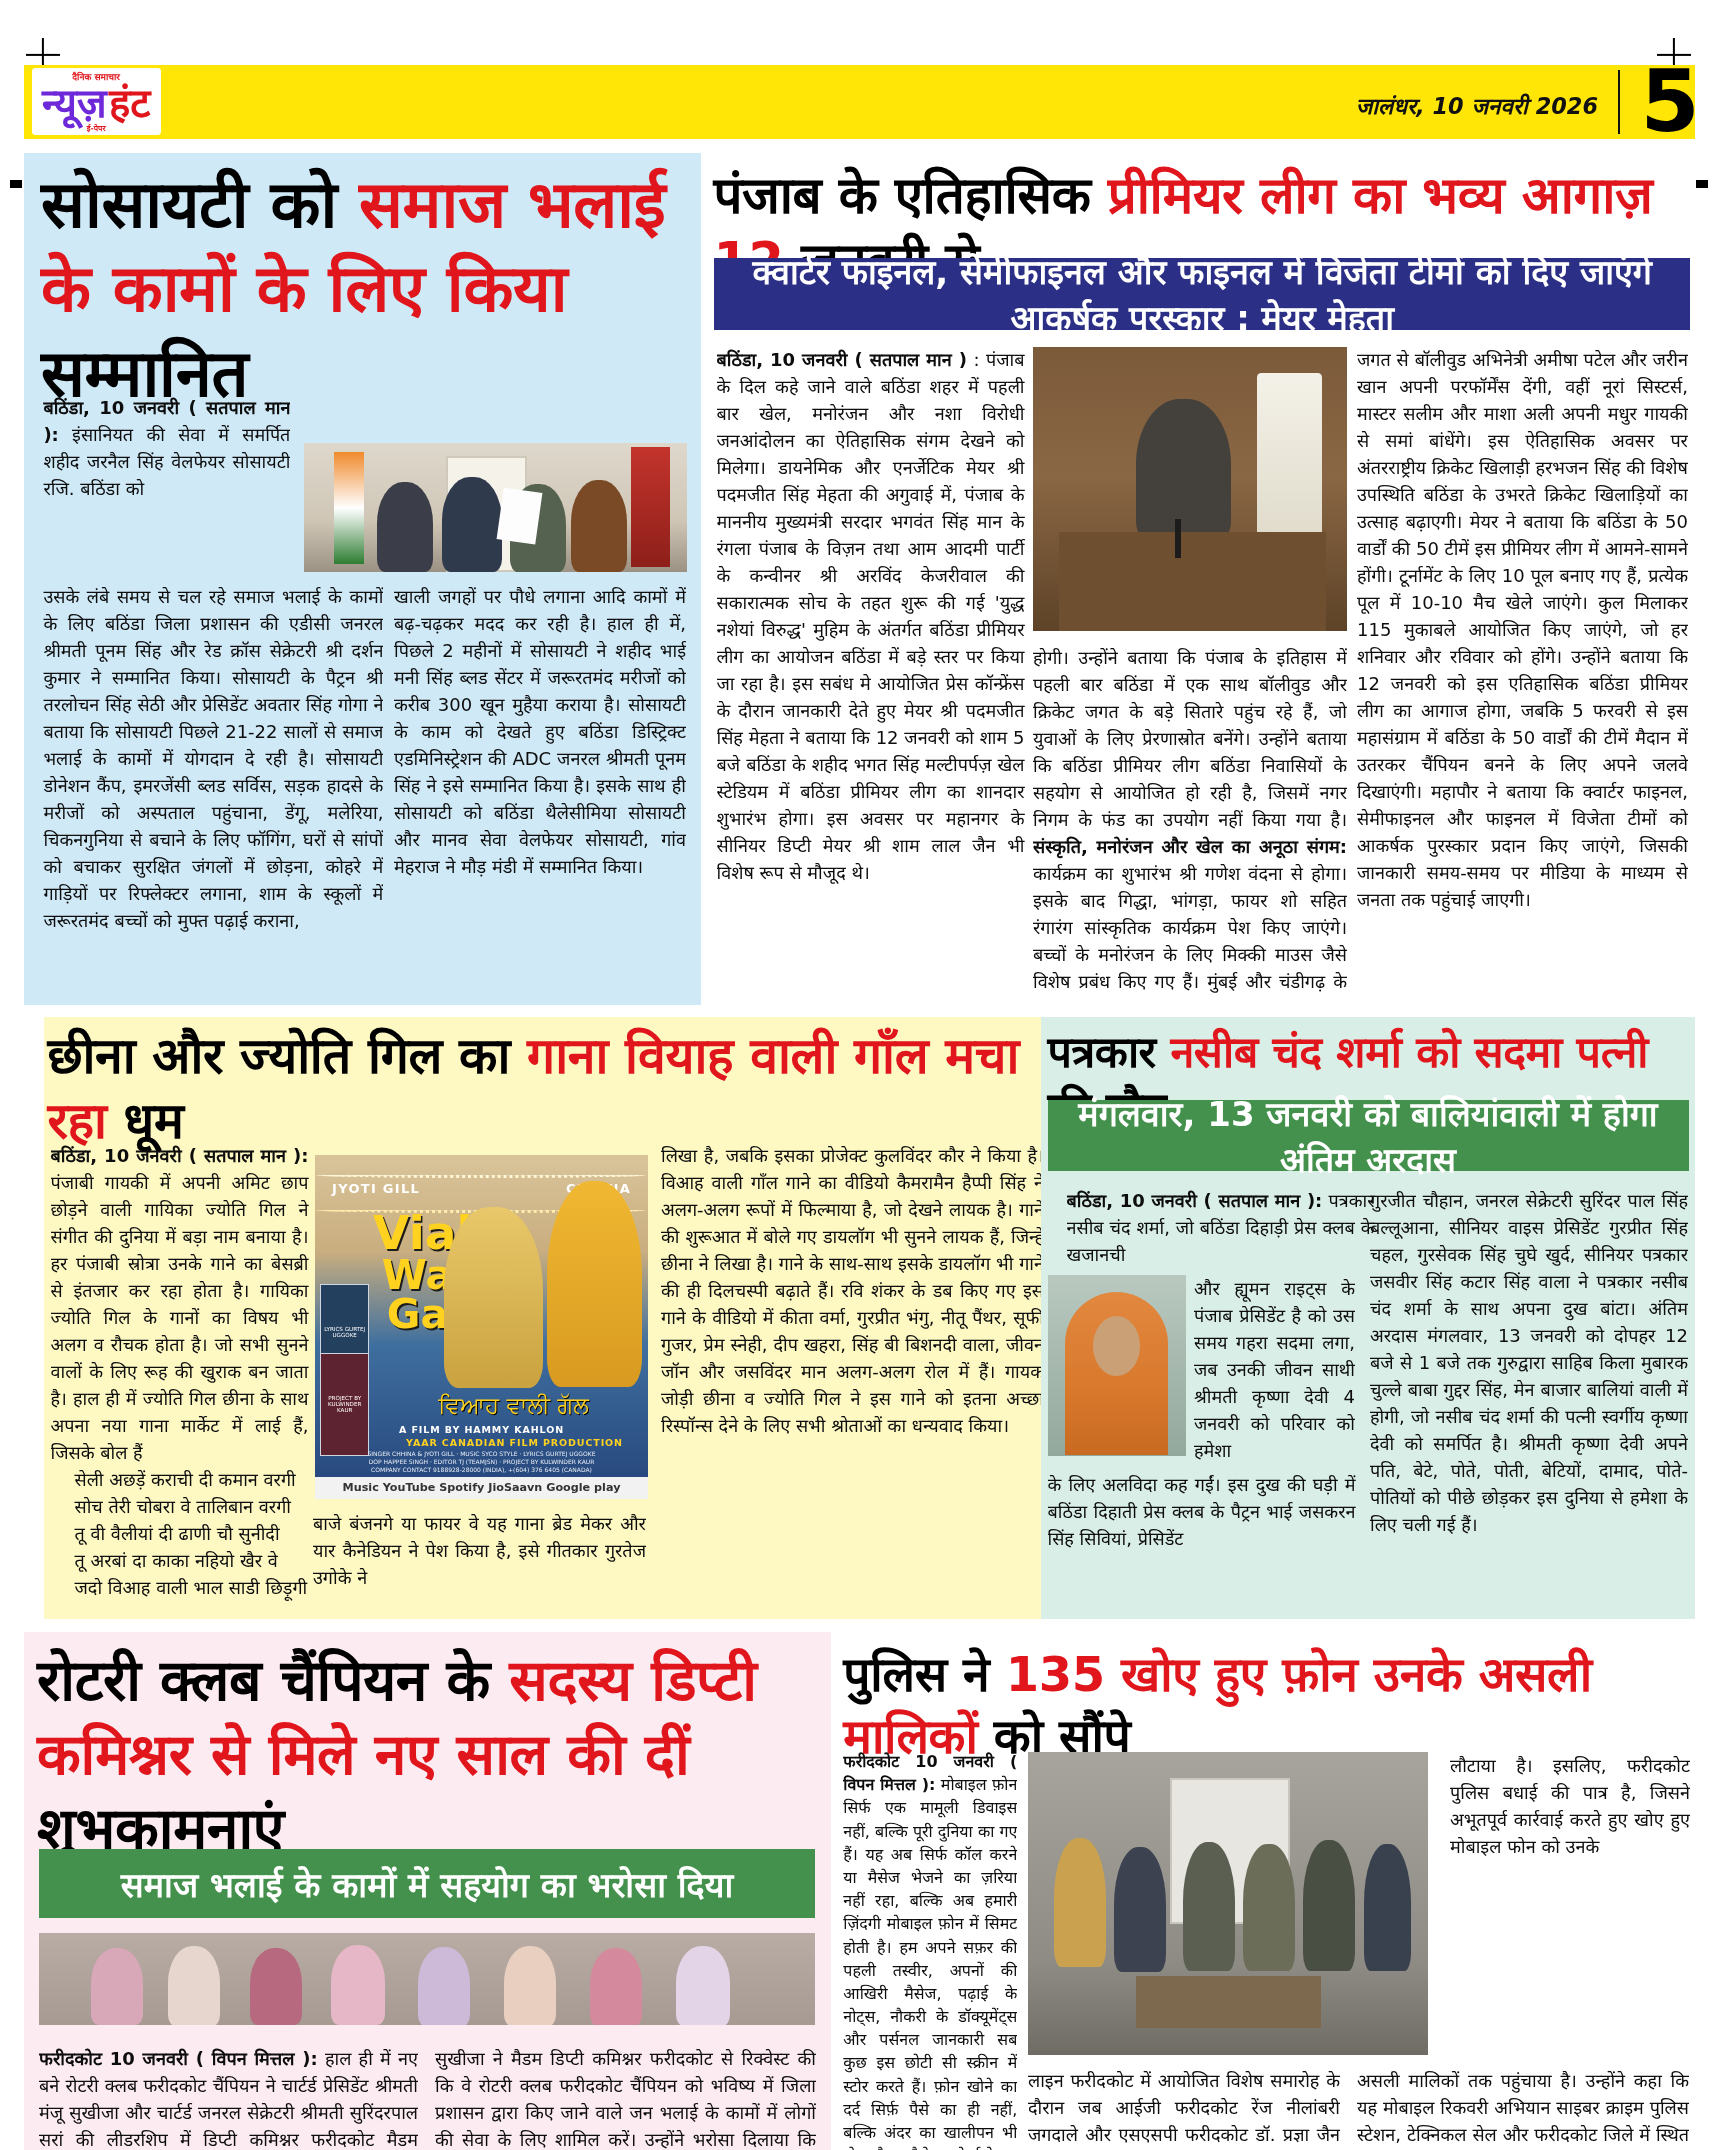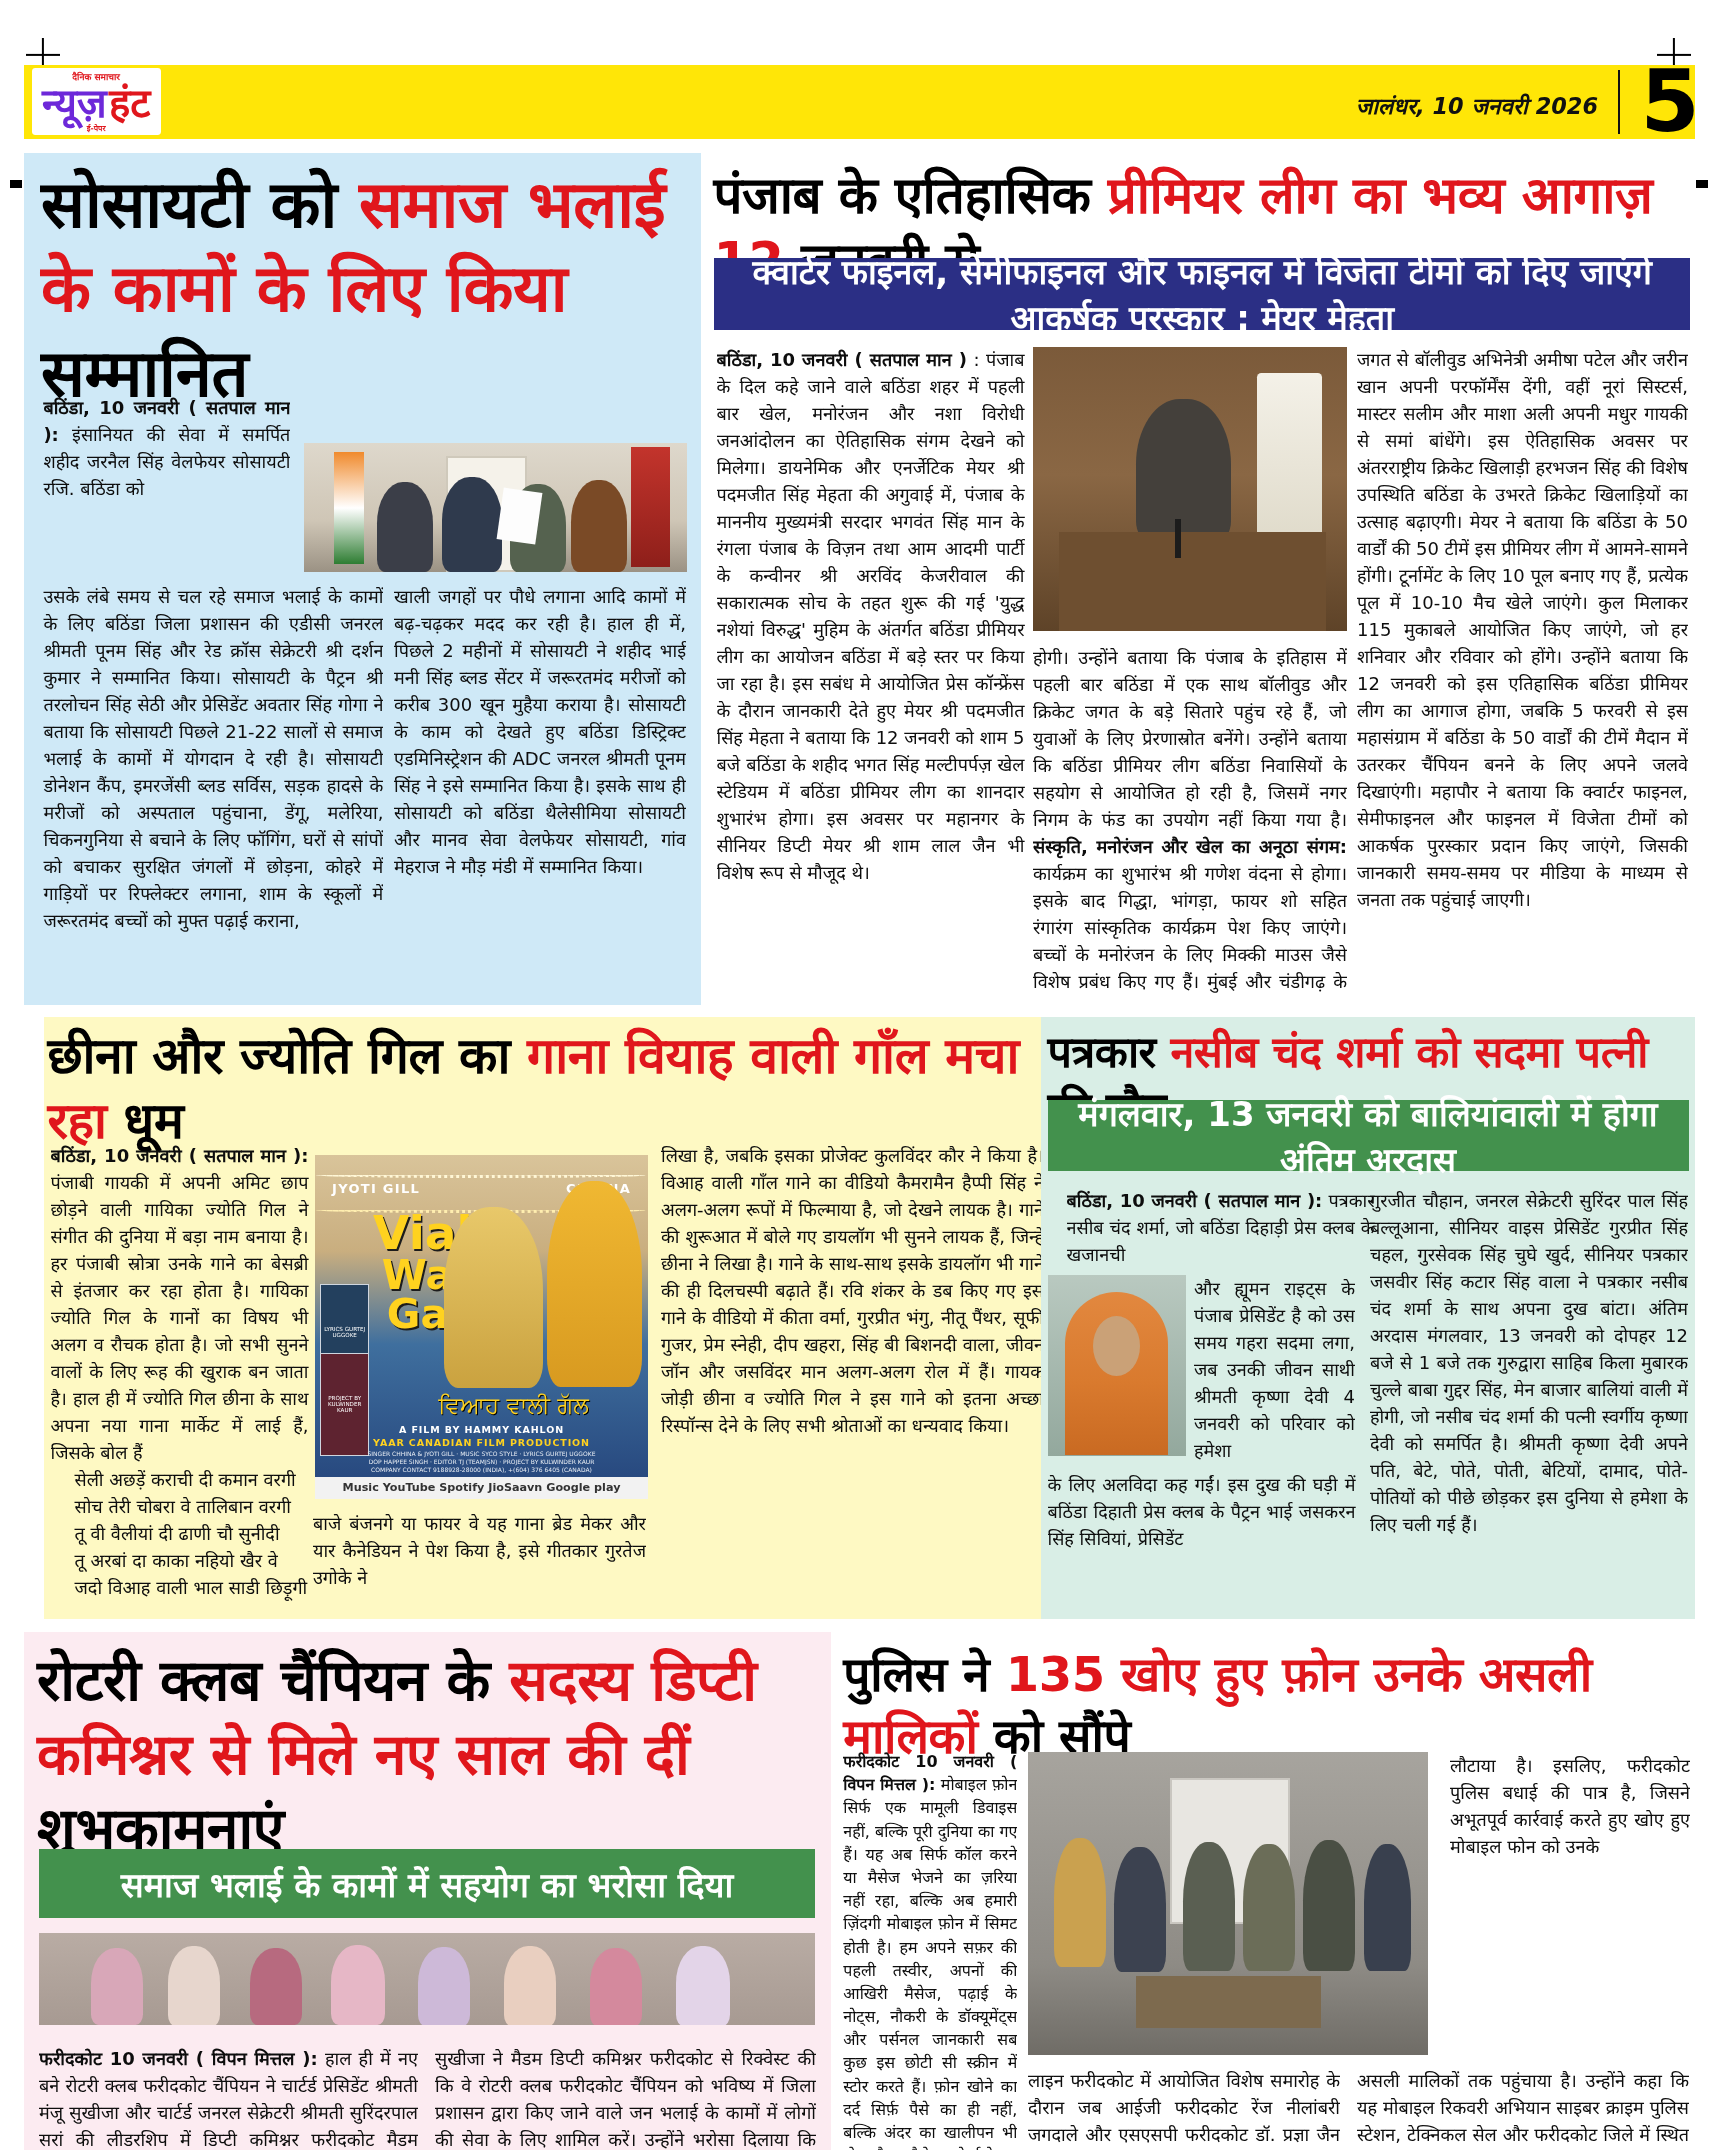--- a/index.html
+++ b/index.html
@@ -116,21 +116,21 @@
       <div class="abs" style="left:26px;top:56px;width:181px;text-align:center;line-height:.95;">
         <div style="font-size:47px;font-weight:900;color:#ffd21f;text-shadow:1.7px 1.7px 0 #1c1c1c;">Viah</div>
         <div style="font-size:41px;font-weight:900;color:#ffd21f;text-shadow:1.7px 1.7px 0 #1c1c1c;">Wali Gall</div>
       </div>
       <div class="fig" style="left:129px;top:52px;width:99px;height:181px;background:linear-gradient(180deg,#e8c86a,#caa23f);"></div>
       <div class="fig" style="left:232px;top:26px;width:95px;height:206px;background:linear-gradient(180deg,#f0b832,#d89a20);"></div>
       <div class="abs" style="left:5.2px;top:129px;width:47px;height:60px;background:#23405e;border:1.3px solid #cfd6df;text-align:center;color:#fff;font-size:5.6px;padding-top:41px;">LYRICS GURTEJ UGGOKE</div>
       <div class="abs" style="left:5.2px;top:198px;width:47px;height:60px;background:#5e2330;border:1.3px solid #cfd6df;text-align:center;color:#fff;font-size:5.6px;padding-top:41px;">PROJECT BY KULWINDER KAUR</div>
       <div class="abs" style="left:0;top:237px;width:397px;text-align:center;font-size:23px;font-weight:400;color:#ffd21f;text-shadow:0.9px 0.9px 0 #000;">ਵਿਆਹ ਵਾਲੀ ਗੱਲ</div>
       <div class="abs" style="left:0;top:269px;width:333px;text-align:center;font-size:9.5px;font-weight:700;color:#fff;letter-spacing:0.9px;">A FILM BY HAMMY KAHLON</div>
-      <div class="abs" style="left:0;top:282px;width:333px;text-align:center;font-size:9.5px;font-weight:800;color:#ffd21f;letter-spacing:0.9px;">YAAR CANADIAN FILM PRODUCTION</div>
+      <div class="abs" style="left:0;top:282px;width:333px;text-align:center;font-size:9.5px;font-weight:800;color:#ffd21f;letter-spacing:0.9px;padding-left:33px;">YAAR CANADIAN FILM PRODUCTION</div>
       <div class="abs pre" style="left:0;top:295px;width:333px;text-align:center;font-size:6px;color:#e9eef5;line-height:1.35;">SINGER CHHINA &amp; JYOTI GILL · MUSIC SYCO STYLE · LYRICS GURTEJ UGGOKE
 DOP HAPPEE SINGH · EDITOR TJ (TEAMJSN) · PROJECT BY KULWINDER KAUR
 COMPANY CONTACT 9188928-28000 (INDIA), +(604) 376 6405 (CANADA)</div>
       <div class="abs" style="left:0;top:322px;width:333px;height:22.4px;background:#f2f2f2;text-align:center;font-size:11.2px;font-weight:700;color:#333;line-height:22.4px;">Music   YouTube   Spotify   JioSaavn   Google play   hungama.com</div>
     </div>
     <div class="bcol" style="left:269px;top:493px;width:333px;height:101px;">बाजे बंजनगे या फायर वे   यह गाना ब्रेड मेकर और यार कैनेडियन ने पेश किया है, इसे गीतकार गुरतेज उगोके ने</div>
     <div class="bcol" style="left:617px;top:125px;width:383px;height:469px;">लिखा है, जबकि इसका प्रोजेक्ट कुलविंदर कौर ने किया है। विआह वाली गाँल गाने का वीडियो कैमरामैन हैप्पी सिंह ने अलग-अलग रूपों में फिल्माया है, जो देखने लायक है। गाने की शुरूआत में बोले गए डायलॉग भी सुनने लायक हैं, जिन्हें छीना ने लिखा है। गाने के साथ-साथ इसके डायलॉग भी गाने की ही दिलचस्पी बढ़ाते हैं। रवि शंकर के डब किए गए इस गाने के वीडियो में कीता वर्मा, गुरप्रीत भंगु, नीतू पैंथर, सूफी गुजर, प्रेम स्नेही, दीप खहरा, सिंह बी बिशनदी वाला, जीवन जॉन और जसविंदर मान अलग-अलग रोल में हैं। गायक जोड़ी छीना व ज्योति गिल ने इस गाने को इतना अच्छा रिस्पॉन्स देने के लिए सभी श्रोताओं का धन्यवाद किया।</div>
   </div>
 
   <div class="sec" style="left:1041px;top:1017px;width:654px;height:602px;background:#d9eee6;">

